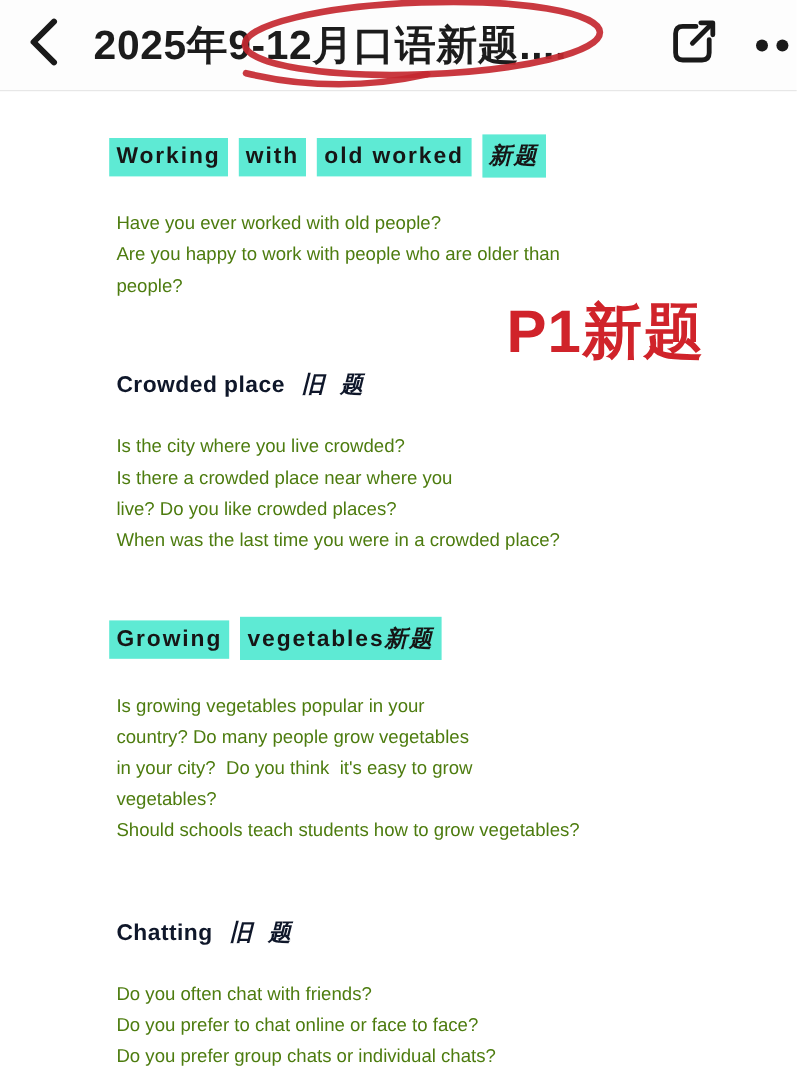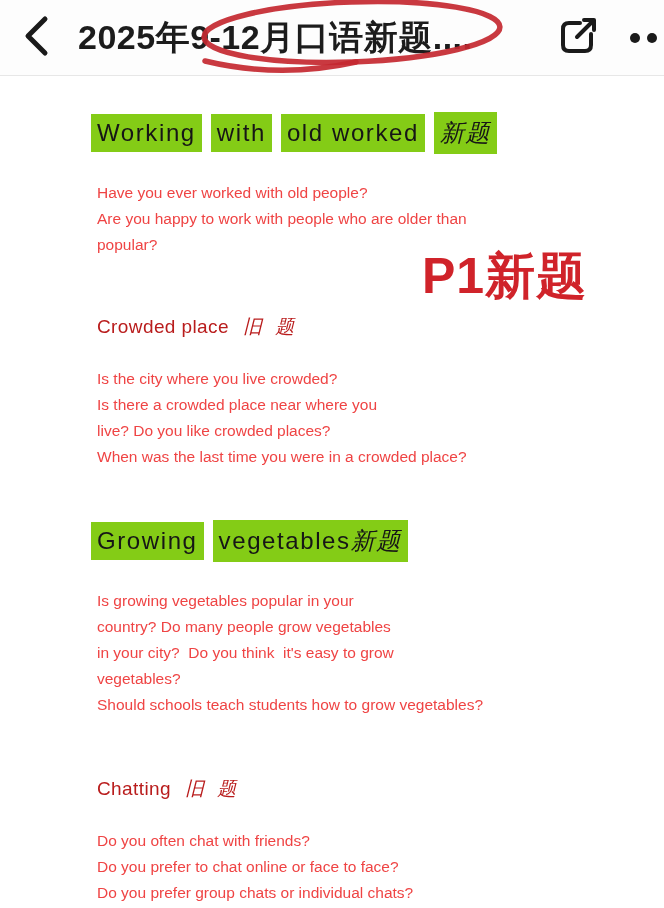--- a/index.html
+++ b/index.html
@@ -64,44 +64,44 @@
   }
 
   
   .doc {
     position: relative;
     padding: 36px 60px 0 97px;
   }
   .sec-heading { white-space: nowrap; }
   .sec-heading .hl {
     display: inline-block;
-    background: #84cc16;
+    background: #5eead4;
     color: #161616;
-    font-weight: 400;
-    font-size: 24px;
+    font-weight: 700;
+    font-size: 19px;
     letter-spacing: 1.6px;
     padding: 5px 6px;
     margin-right: 5px;
     margin-left: -6px;
   }
   .sec-heading .hl + .hl { margin-left: 4px; }
   .plain-heading {
     font-size: 19px;
-    font-weight: 400;
-    color: #b91c1c;
+    font-weight: 700;
+    color: #0f172a;
     letter-spacing: 0.4px;
     white-space: nowrap;
   }
   .cjk-italic { font-style: italic; }
   .plain-heading .tag { margin-left: 14px; font-style: italic; letter-spacing: 4px; }
   .para { margin-top: 26px; }
   .para .line {
     font-size: 15.5px;
     line-height: 26px;
-    color: #ef4444;
+    color: #4d7c0f;
     white-space: pre;
   }
   .mt-h2 { margin-top: 56px; }
   .mt-h3 { margin-top: 50px; }
   .mt-h4 { margin-top: 58px; }
 
   
   .p1-badge {
     position: absolute;
     left: 422px;
@@ -150,21 +150,21 @@
 </svg>
 
 <div class="doc">
 
   <div class="sec-heading">
     <span class="hl">Working</span><span class="hl">with</span><span class="hl">old worked</span><span class="hl cjk-italic">新题</span>
   </div>
   <div class="para">
     <div class="line">Have you ever worked with old people?</div>
     <div class="line">Are you happy to work with people who are older than</div>
-    <div class="line">popular?</div>
+    <div class="line">people?</div>
   </div>
 
   <div class="plain-heading mt-h2">
     <span>Crowded place</span><span class="tag">旧 题</span>
   </div>
   <div class="para">
     <div class="line">Is the city where you live crowded?</div>
     <div class="line">Is there a crowded place near where you</div>
     <div class="line">live? Do you like crowded places?</div>
     <div class="line">When was the last time you were in a crowded place?</div>

